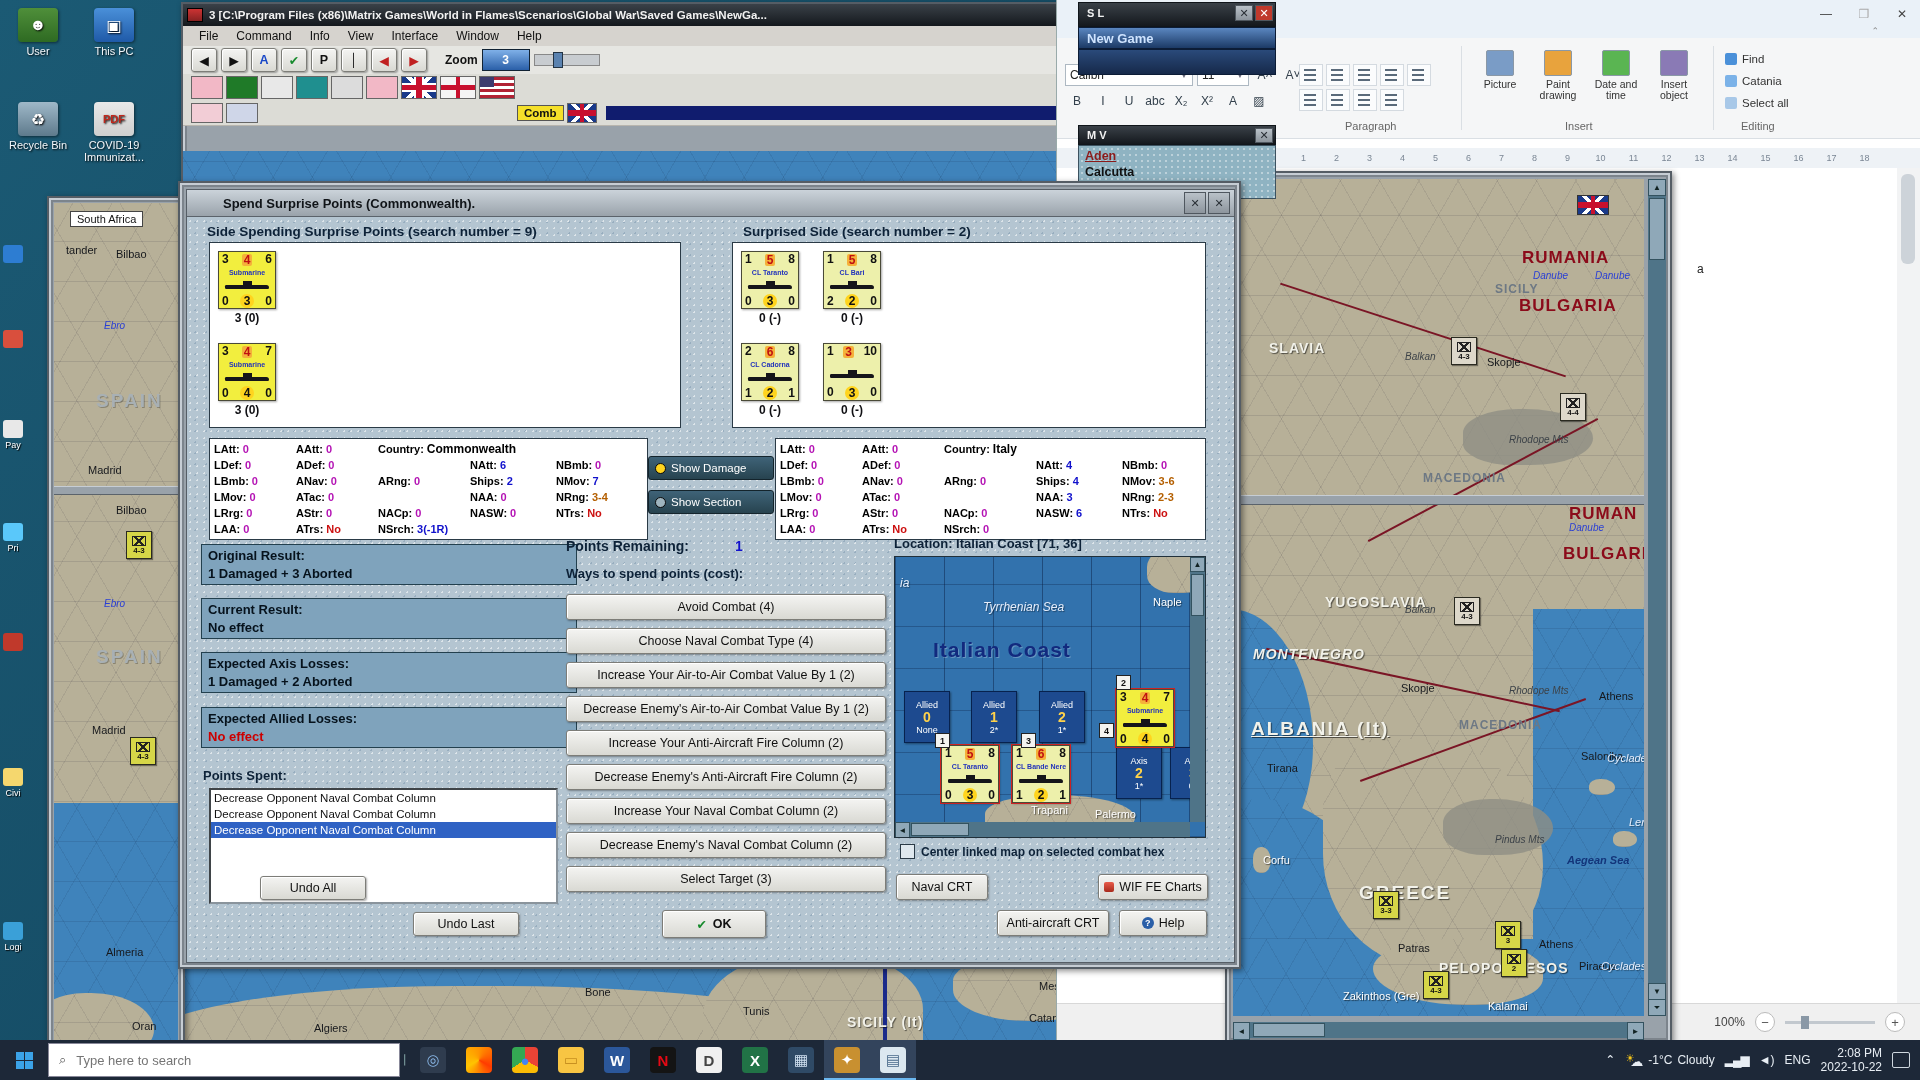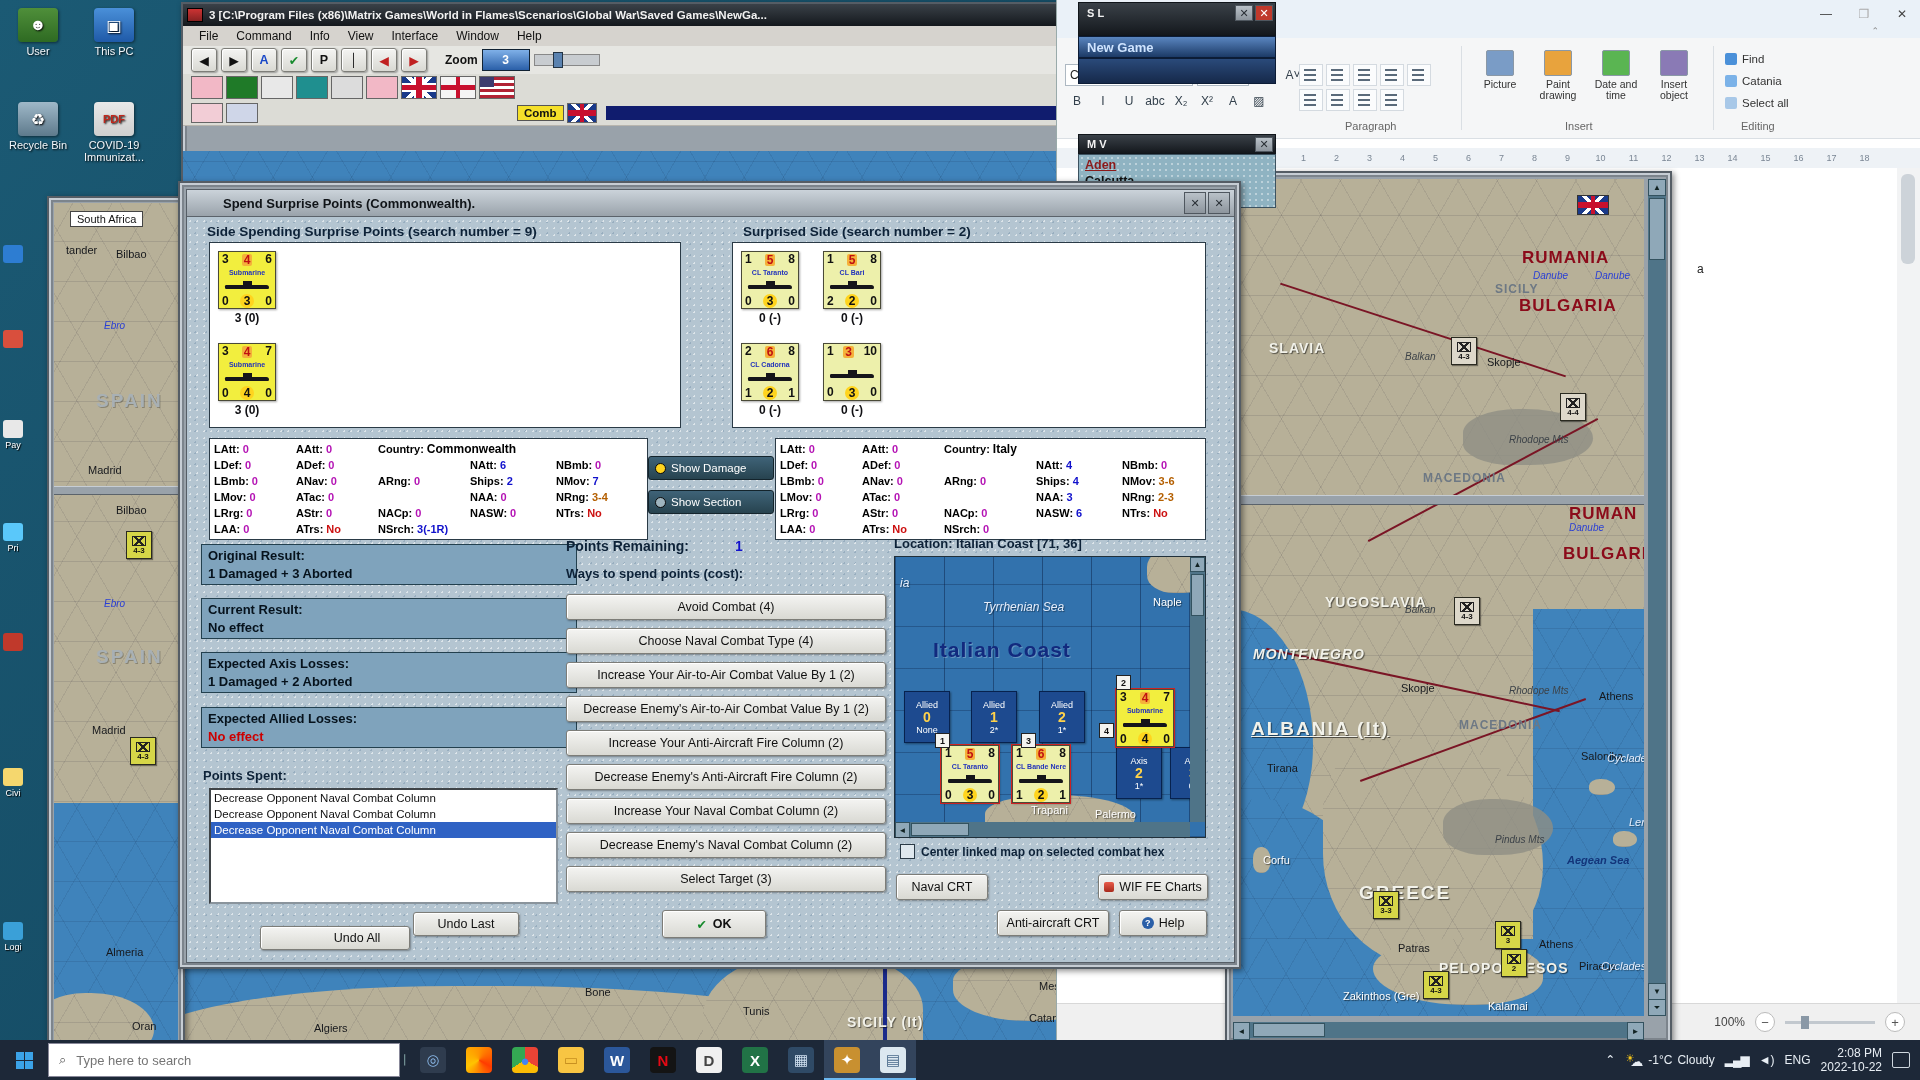--- a/index.html
+++ b/index.html
@@ -675,21 +675,21 @@
       <div class="gsb-btn" style="height:15px;position:absolute;bottom:0;left:0;right:0;">⏷</div>
     </div>
     <div class="a gsb" style="left:6px;bottom:4px;height:16px;right:26px;">
       <div class="gsb-btn" style="width:15px;height:100%;position:absolute;left:0;">◄</div>
       <div class="gsb-thumb" style="width:70px;height:12px;position:absolute;left:20px;top:1px;"></div>
       <div class="gsb-btn" style="width:15px;height:100%;position:absolute;right:0;">►</div>
     </div>
   </div>
 
   <div class="a" style="left:1078px;top:2px;width:198px;height:184px;z-index:40;">
-    <div class="darkbar" style="height:20px;padding:0 2px 12px 8px;border:1px solid #10151a;">
+    <div class="darkbar" style="height:20px;padding:0 2px 3px 8px;border:1px solid #10151a;">
       <span style="font-size:11px;font-weight:bold;">S L</span>
       <span style="margin-left:auto;display:flex;">
         <span class="skinbtn" style="width:16px;height:14px;">✕</span>
         <span class="skinbtn" style="width:16px;height:14px;background:#c0392b;color:#fff;">✕</span>
       </span>
     </div>
     <div class="ngtitle" style="height:20px;">
       <span>New Game</span>
     </div>
     <div style="height:24px;background:linear-gradient(#2a4a7a,#16294a);border:1px solid #0c1c36;"></div>
@@ -1067,21 +1067,21 @@
 
       <div class="dlg-label" style="left:16px;top:578px;">Points Spent:</div>
       <div class="listbox" style="left:22px;top:598px;width:345px;height:112px;">
 
           <div class="plitem">Decrease Opponent Naval Combat Column</div>
 
           <div class="plitem">Decrease Opponent Naval Combat Column</div>
 
           <div class="plitem sel">Decrease Opponent Naval Combat Column</div>
         </div>
-      <div class="btn a" style="left:73px;top:736px;width:104px;height:22px;padding-left:44px;">Undo All</div>
+      <div class="btn a" style="left:73px;top:686px;width:104px;height:22px;">Undo All</div>
       <div class="btn a" style="left:226px;top:722px;width:104px;height:22px;">Undo Last</div>
 
       <div class="dlg-label" style="left:379px;top:348px;font-size:14px;">Points Remaining:</div>
       <div class="dlg-label" style="left:548px;top:348px;font-size:14px;color:#1111cc;">1</div>
       <div class="dlg-label" style="left:379px;top:376px;">Ways to spend points (cost):</div>
       <div>
 
           <div class="btn spendbtn" style="left: 379px; top: 404px;">Avoid Combat (4)</div>
 
           <div class="btn spendbtn" style="left: 379px; top: 438px;">Choose Naval Combat Type (4)</div>

